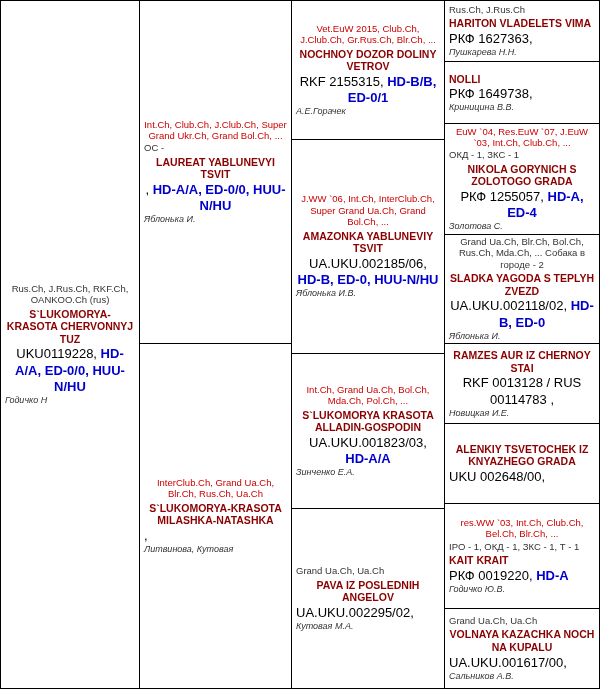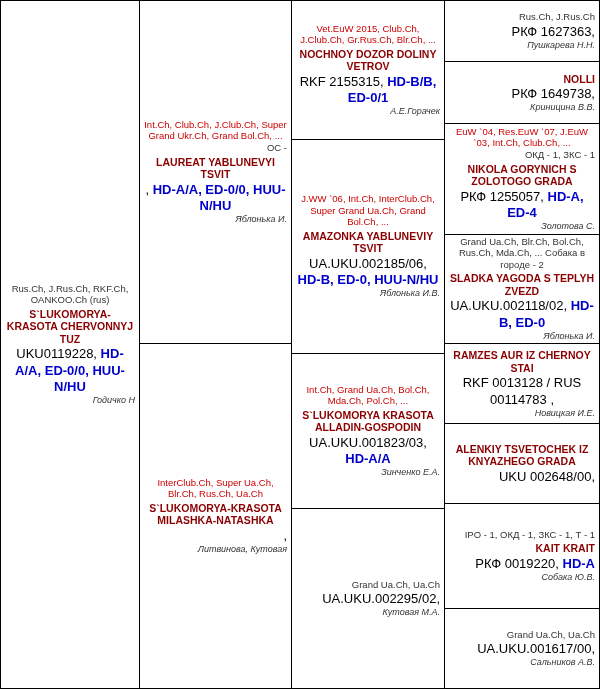--- a/index.html
+++ b/index.html
@@ -31,21 +31,21 @@
   .col-2 { width: 152px; }
   .col-3 { width: 153px; }
   .col-4 { width: 155px; }
 
   .cell {
     box-sizing: border-box;
     border: 1px solid #000000;
     padding: 3px 4px;
     display: flex;
     flex-direction: column;
-    align-items: flex-end;
+    align-items: flex-start;
     justify-content: center;
     text-align: center;
     overflow: hidden;
     line-height: 1.22;
   }
   
   .col .cell + .cell { border-top: none; }
   .col + .col .cell { border-left: none; }
 
   .titles {
@@ -101,21 +101,21 @@
 
   <div class="col col-2">
     <div class="cell" style="height:344px;">
       <div class="titles">Int.Ch, Club.Ch, J.Club.Ch, Super Grand Ukr.Ch, Grand Bol.Ch, ...</div>
       <div class="titles-dark">ОС -</div>
       <div class="name">LAUREAT YABLUNEVYI TSVIT</div>
       <div class="reg"><span>, </span><span class="hd">HD-A/A, ED-0/0, HUU-N/HU</span></div>
       <div class="owner">Яблонька И.</div>
     </div>
     <div class="cell" style="height:345px;">
-      <div class="titles">InterClub.Ch, Super Ua.Ch, Blr.Ch, Rus.Ch, Ua.Ch</div>
+      <div class="titles">InterClub.Ch, Grand Ua.Ch, Blr.Ch, Rus.Ch, Ua.Ch</div>
 
       <div class="name">S`LUKOMORYA-KRASOTA MILASHKA-NATASHKA</div>
       <div class="reg"><span>,</span><span class="hd"></span></div>
       <div class="owner">Литвинова, Кутовая</div>
     </div>
   </div>
 
   <div class="col col-3">
     <div class="cell" style="height:144px;">
       <div class="titles">Vet.EuW 2015, Club.Ch, J.Club.Ch, Gr.Rus.Ch, Blr.Ch, ...</div>
@@ -134,29 +134,31 @@
     <div class="cell" style="height:160px;">
       <div class="titles">Int.Ch, Grand Ua.Ch, Bol.Ch, Mda.Ch, Pol.Ch, ...</div>
 
       <div class="name">S`LUKOMORYA KRASOTA ALLADIN-GOSPODIN</div>
       <div class="reg"><span>UA.UKU.001823/03, </span><span class="hd">HD-A/A</span></div>
       <div class="owner">Зинченко Е.А.</div>
     </div>
     <div class="cell" style="height:185px;">
 
       <div class="titles-dark">Grand Ua.Ch, Ua.Ch</div>
+      <div class="name">PAVA IZ POSLEDNIH ANGELOV</div>
       <div class="reg"><span>UA.UKU.002295/02,</span><span class="hd"></span></div>
       <div class="owner">Кутовая М.А.</div>
     </div>
   </div>
 
   <div class="col col-4">
     <div class="cell" style="height:62px;">
 
       <div class="titles-dark">Rus.Ch, J.Rus.Ch</div>
+      <div class="name">HARITON VLADELETS VIMA</div>
       <div class="reg"><span>РКФ 1627363,</span><span class="hd"></span></div>
       <div class="owner">Пушкарева Н.Н.</div>
     </div>
     <div class="cell" style="height:62px;">
 
       <div class="name">NOLLI</div>
       <div class="reg"><span>РКФ 1649738,</span><span class="hd"></span></div>
       <div class="owner">Криницина В.В.</div>
     </div>
     <div class="cell" style="height:111px;">
@@ -179,26 +181,28 @@
       <div class="reg"><span>RKF 0013128 / RUS 00114783 ,</span><span class="hd"></span></div>
       <div class="owner">Новицкая И.Е.</div>
     </div>
     <div class="cell" style="height:80px;">
 
       <div class="name">ALENKIY TSVETOCHEK IZ KNYAZHEGO GRADA</div>
       <div class="reg"><span>UKU 002648/00,</span><span class="hd"></span></div>
 
     </div>
     <div class="cell" style="height:105px;">
+      <div class="titles">res.WW `03, Int.Ch, Club.Ch, Bel.Ch, Blr.Ch, ...</div>
       <div class="titles-dark">IPO - 1, ОКД - 1, ЗКС - 1, Т - 1</div>
       <div class="name">KAIT KRAIT</div>
       <div class="reg"><span>РКФ 0019220, </span><span class="hd">HD-A</span></div>
-      <div class="owner">Собака Ю.В.</div>
+      <div class="owner">Годичко Ю.В.</div>
     </div>
     <div class="cell" style="height:80px;">
 
       <div class="titles-dark">Grand Ua.Ch, Ua.Ch</div>
+      <div class="name">VOLNAYA KAZACHKA NOCH NA KUPALU</div>
       <div class="reg"><span>UA.UKU.001617/00,</span><span class="hd"></span></div>
       <div class="owner">Сальников А.В.</div>
     </div>
   </div>
 
 </div>
 
 </body></html>

